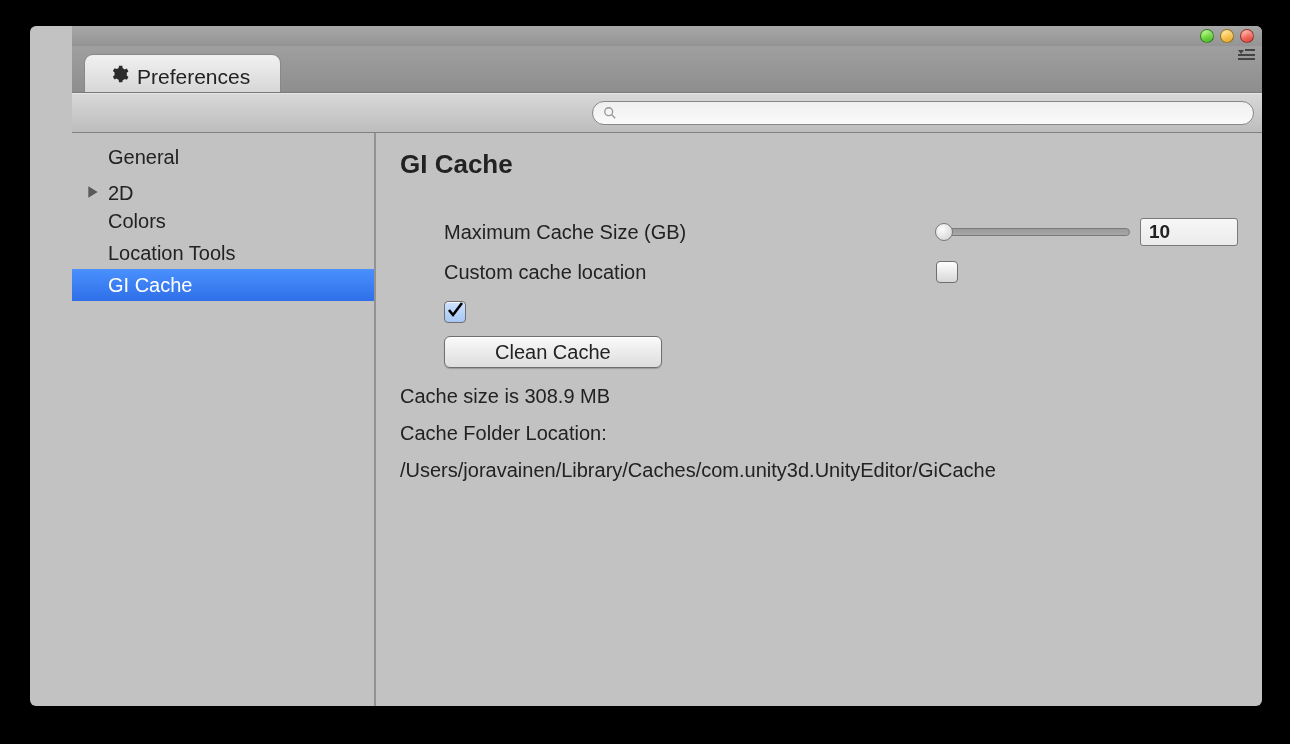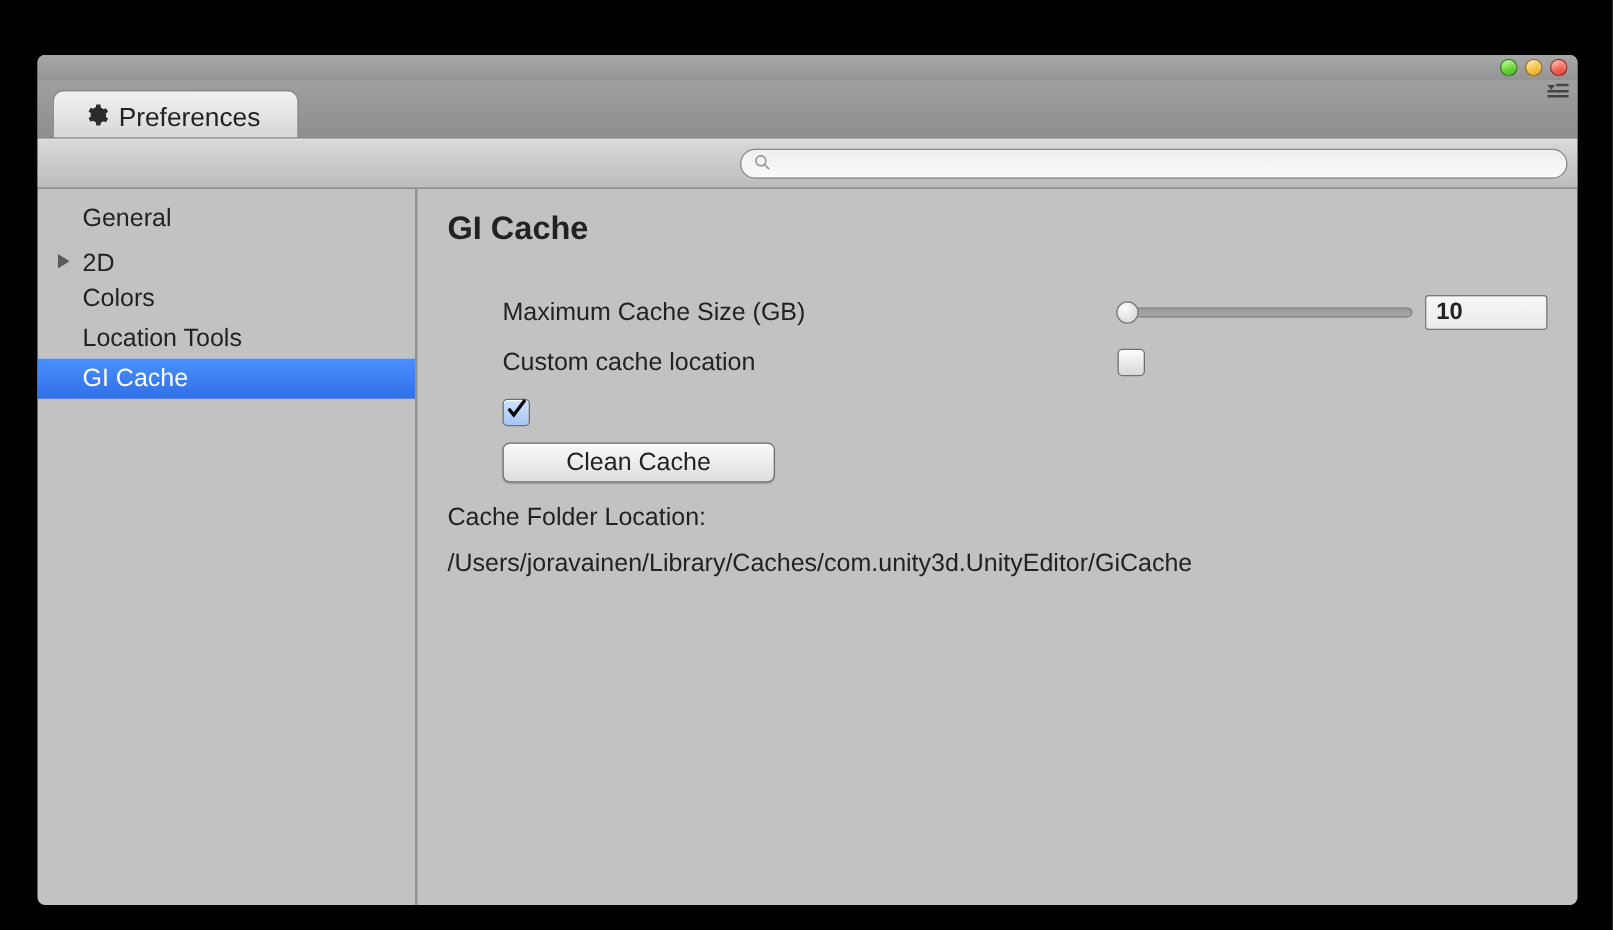--- a/index.html
+++ b/index.html
@@ -1,24 +1,25 @@
 <!DOCTYPE html>
 <html><head>
 <meta charset="utf-8">
 <style>
   * { box-sizing: border-box; margin: 0; padding: 0; }
   html, body { width: 1290px; height: 744px; background: #000; font-family: "Helvetica Neue", Arial, sans-serif; font-size: 20px; color: #222; }
   .window {
     position: absolute;
-    left: 30px; top: 44px;
+    left: 30px; top: 26px;
     width: 1232px; height: 680px;
     background: #c2c2c2;
     border-radius: 6px;
     box-shadow: 0 12px 40px rgba(0,0,0,0.6);
     overflow: hidden;
+    padding-left: 42px;
   }
   
   .titlebar {
     height: 20px;
     background: linear-gradient(#a8a8a8, #949494);
     position: relative;
   }
   .traffic {
     position: absolute;
     right: 8px; top: 3px;
@@ -295,18 +296,19 @@
         </div>
       </div>
 
       <div class="row">
         <div class="btn">
           <span>Clean Cache</span>
         </div>
       </div>
 
       <div class="info">
+        <div>Cache size is 308.9 MB</div>
         <div>Cache Folder Location:</div>
         <div>/Users/joravainen/Library/Caches/com.unity3d.UnityEditor/GiCache</div>
       </div>
     </div>
   </div>
 </div>
 
 </body></html>

